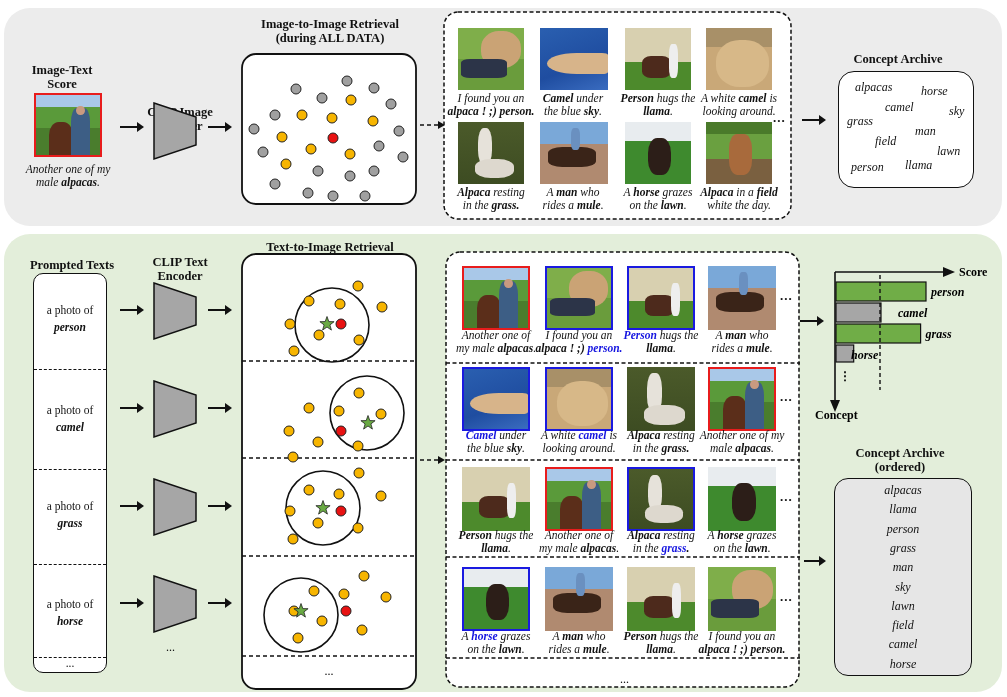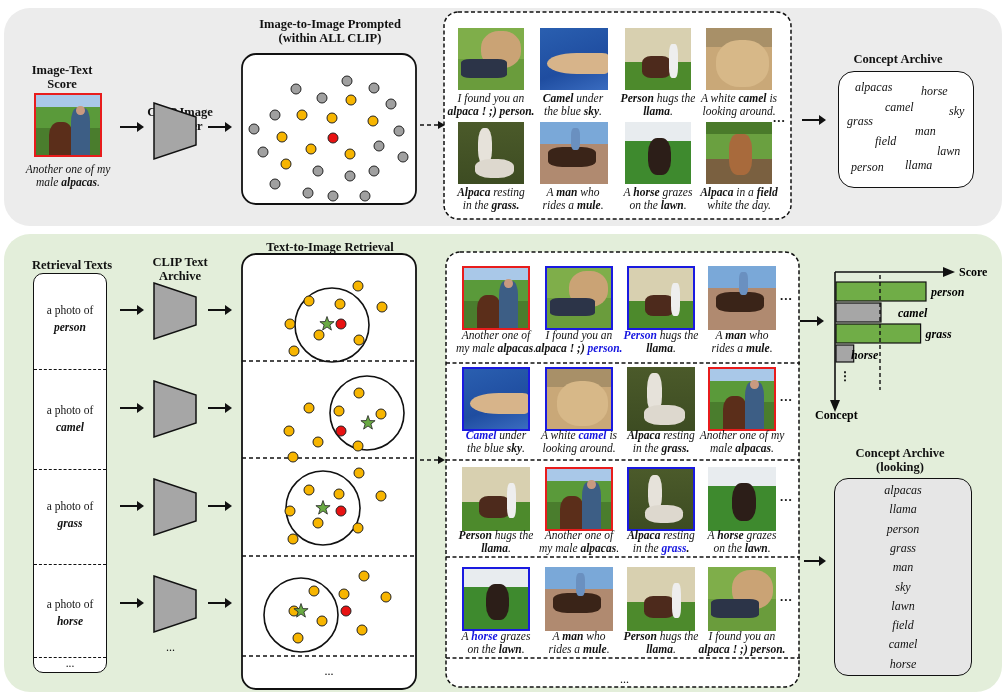--- a/index.html
+++ b/index.html
@@ -36,22 +36,22 @@
 <div class="cap" id="pair-cap" style="left:14px;top:163px;width:108px;white-space:normal;"><span>Another one of my </span><span>male </span><span style="font-weight: bold;">alpacas</span><span>.</span></div>
 
 <div class="arrow" style="left:120px;top:126px;width:22px;"></div>
 <div class="hdr" style="left:140px;top:61px;width:80px;margin-top:44px;">CLIP Image Encoder</div>
 <svg class="enc" style="left:151px;top:100px;" width="48" height="62">
   <polygon points="3,3 45,17 45,45 3,59" fill="#a6a6a6" stroke="#111" stroke-width="1.5"></polygon>
 </svg>
 <div class="arrow" style="left:208px;top:126px;width:22px;"></div>
 
 <div class="hdr" style="left:240px;top:17px;width:180px;">
-  <span>Image-to-Image Prompted</span><br>
-  <span>(within ALL CLIP)</span>
+  <span>Image-to-Image Retrieval</span><br>
+  <span>(during ALL DATA)</span>
 </div>
 <svg class="abs" style="left:241px;top:53px;" width="176" height="152" id="i2i-svg">
   <rect x="1" y="1" width="174" height="150" rx="14" fill="#fff" stroke="#111" stroke-width="1.8"></rect>
 <circle cx="106" cy="28" r="5" fill="#a0a0a0" stroke="#222" stroke-width="1"></circle>
     <circle cx="55" cy="36" r="5" fill="#a0a0a0" stroke="#222" stroke-width="1"></circle>
     <circle cx="133" cy="35" r="5" fill="#a0a0a0" stroke="#222" stroke-width="1"></circle>
     <circle cx="81" cy="45" r="5" fill="#a0a0a0" stroke="#222" stroke-width="1"></circle>
     <circle cx="110" cy="47" r="5" fill="#f7b500" stroke="#222" stroke-width="1"></circle>
     <circle cx="150" cy="51" r="5" fill="#a0a0a0" stroke="#222" stroke-width="1"></circle>
     <circle cx="34" cy="62" r="5" fill="#a0a0a0" stroke="#222" stroke-width="1"></circle>
@@ -157,21 +157,21 @@
     <div class="word" style="left: 46px; top: 28px;">camel</div>
     <div class="word" style="left: 110px; top: 32px;">sky</div>
     <div class="word" style="left: 8px; top: 42px;">grass</div>
     <div class="word" style="left: 76px; top: 52px;">man</div>
     <div class="word" style="left: 36px; top: 62px;">field</div>
     <div class="word" style="left: 98px; top: 72px;">lawn</div>
     <div class="word" style="left: 12px; top: 88px;">person</div>
     <div class="word" style="left: 66px; top: 86px;">llama</div>
   </div>
 
-<div class="hdr" style="left:22px;top:258px;width:100px;">Retrieval Texts</div>
+<div class="hdr" style="left:22px;top:258px;width:100px;">Prompted Texts</div>
 <div class="abs" style="left:33px;top:273px;width:74px;height:400px;border:1.6px solid #111;border-radius:10px;background:#fff;box-sizing:border-box;" id="prompt-box">
     <div class="prompt" style="top: 28px;">
       <div>a photo of</div>
       <div style="font-weight: bold; font-style: italic;">person</div>
     </div>
     <div class="prompt" style="top: 128px;">
       <div>a photo of</div>
       <div style="font-weight: bold; font-style: italic;">camel</div>
     </div>
     <div style="position: absolute; left: 0px; right: 0px; top: 95px; border-top: 1.5px dashed rgb(17, 17, 17);"></div>
@@ -182,21 +182,21 @@
     <div style="position: absolute; left: 0px; right: 0px; top: 195px; border-top: 1.5px dashed rgb(17, 17, 17);"></div>
     <div class="prompt" style="top: 322px;">
       <div>a photo of</div>
       <div style="font-weight: bold; font-style: italic;">horse</div>
     </div>
     <div style="position: absolute; left: 0px; right: 0px; top: 290px; border-top: 1.5px dashed rgb(17, 17, 17);"></div>
     <div style="position: absolute; left: 0px; right: 0px; top: 383px; border-top: 1.5px dashed rgb(17, 17, 17);"></div>
     <div class="prompt" style="top: 383px; line-height: 12px;">...</div>
   </div>
 
-<div class="hdr" style="left:140px;top:255px;width:80px;">CLIP Text Archive</div>
+<div class="hdr" style="left:140px;top:255px;width:80px;">CLIP Text Encoder</div>
 <div id="encoders">
     <div class="arrow" style="left: 120px; top: 309px; width: 22px;"></div>
     <svg width="48" height="62" class="enc" style="left: 151px; top: 280px;">
       <polygon points="3,3 45,17 45,45 3,59" fill="#a6a6a6" stroke="#111" stroke-width="1.5"></polygon>
     </svg>
     <div class="arrow" style="left: 208px; top: 309px; width: 22px;"></div>
     <div class="arrow" style="left: 120px; top: 407px; width: 22px;"></div>
     <svg width="48" height="62" class="enc" style="left: 151px; top: 378px;">
       <polygon points="3,3 45,17 45,45 3,59" fill="#a6a6a6" stroke="#111" stroke-width="1.5"></polygon>
     </svg>
@@ -438,21 +438,21 @@
     <rect x="21" y="66" width="84.6" height="19" fill="#70ad47" stroke="#111" stroke-width="1.2"></rect>
     <text x="110.6" y="80" font-size="12" font-style="italic" font-weight="bold">grass</text>
     <rect x="21" y="87" width="17.700000000000003" height="17" fill="#a6a6a6" stroke="#111" stroke-width="1.2"></rect>
     <text x="36" y="101" font-size="12" font-style="italic" font-weight="bold">horse</text>
     <line x1="65" y1="17" x2="65" y2="132" stroke="#111" stroke-width="1.4" stroke-dasharray="4,3"></line>
     <text x="24" y="122" font-size="12" font-weight="bold">⋮</text>
   </svg>
 
 <div class="hdr" style="left:840px;top:446px;width:120px;">
   <span>Concept Archive</span><br>
-  <span>(looking)</span>
+  <span>(ordered)</span>
 </div>
 <div class="arrow" style="left:804px;top:560px;width:20px;"></div>
 <div class="abs" style="left:834px;top:478px;width:138px;height:198px;border:1.5px solid #111;border-radius:14px;background:#e6e6e6;box-sizing:border-box;" id="ordered-box">
     <div class="word" style="left: 0px; width: 100%; text-align: center; top: 4px;">alpacas</div>
     <div class="word" style="left: 0px; width: 100%; text-align: center; top: 23.3px;">llama</div>
     <div class="word" style="left: 0px; width: 100%; text-align: center; top: 42.6px;">person</div>
     <div class="word" style="left: 0px; width: 100%; text-align: center; top: 61.9px;">grass</div>
     <div class="word" style="left: 0px; width: 100%; text-align: center; top: 81.2px;">man</div>
     <div class="word" style="left: 0px; width: 100%; text-align: center; top: 100.5px;">sky</div>
     <div class="word" style="left: 0px; width: 100%; text-align: center; top: 119.8px;">lawn</div>

